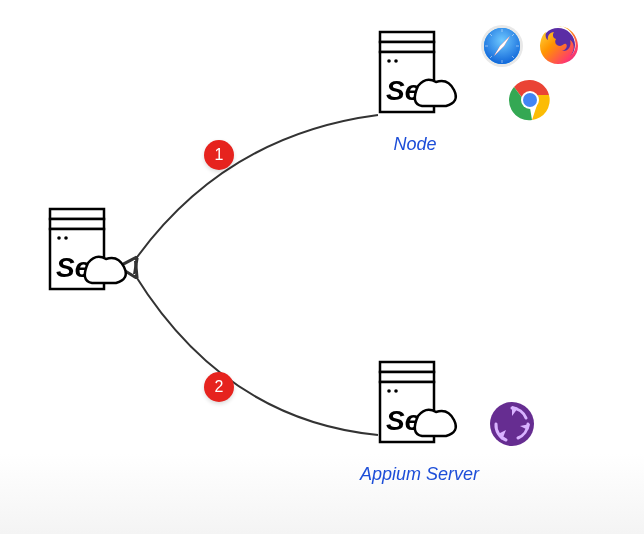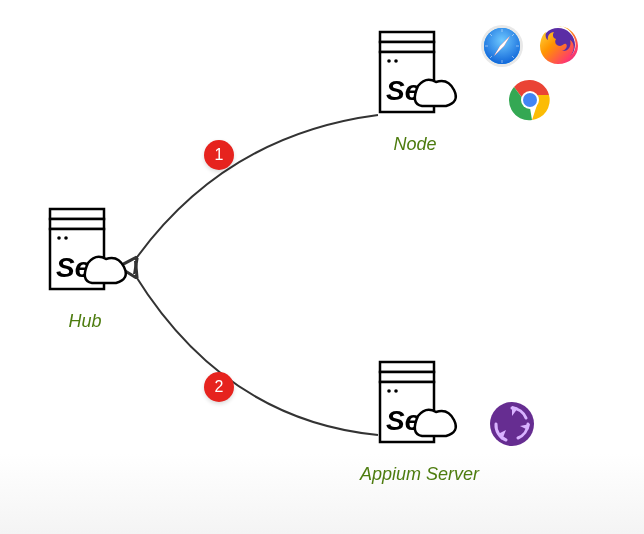--- a/index.html
+++ b/index.html
@@ -17,21 +17,21 @@
     height: 534px;
   }
   .se-block {
     position: absolute;
     width: 90px;
     font-style: italic;
   }
   .se-label {
     text-align: center;
     font-size: 18px;
-    color: #4d7c0f;
+    color: #1d4ed8;
     margin-top: 6px;
     white-space: nowrap;
   }
   .badge {
     position: absolute;
     width: 30px; height: 30px;
     border-radius: 50%;
     background: #e6231e;
     color: #fff;
     font-size: 16px;
@@ -67,21 +67,20 @@
   <div class="se-block" style="left:40px; top:205px;">
     <svg width="90" height="100" viewBox="0 0 90 100">
       <rect x="10" y="4" width="54" height="10" fill="#fff" stroke="#000" stroke-width="2.5"></rect>
       <rect x="10" y="14" width="54" height="10" fill="#fff" stroke="#000" stroke-width="2.5"></rect>
       <rect x="10" y="24" width="54" height="60" fill="#fff" stroke="#000" stroke-width="2.5"></rect>
       <circle cx="19" cy="33" r="1.8" fill="#000"></circle>
       <circle cx="26" cy="33" r="1.8" fill="#000"></circle>
       <text x="16" y="72" font-family="Arial" font-size="28" font-weight="bold" fill="#000">Se</text>
       <path d="M 48 58 q 8 -10 18 -4 q 12 -4 18 8 q 6 12 -8 16 H 52 q -12 -2 -4 -20 Z" fill="#fff" stroke="#000" stroke-width="2.5"></path>
     </svg>
-    <div class="se-label">Hub</div>
   </div>
 
   <div class="se-block" style="left:370px; top:28px;">
     <svg width="90" height="100" viewBox="0 0 90 100">
       <rect x="10" y="4" width="54" height="10" fill="#fff" stroke="#000" stroke-width="2.5"></rect>
       <rect x="10" y="14" width="54" height="10" fill="#fff" stroke="#000" stroke-width="2.5"></rect>
       <rect x="10" y="24" width="54" height="60" fill="#fff" stroke="#000" stroke-width="2.5"></rect>
       <circle cx="19" cy="33" r="1.8" fill="#000"></circle>
       <circle cx="26" cy="33" r="1.8" fill="#000"></circle>
       <text x="16" y="72" font-family="Arial" font-size="28" font-weight="bold" fill="#000">Se</text>

